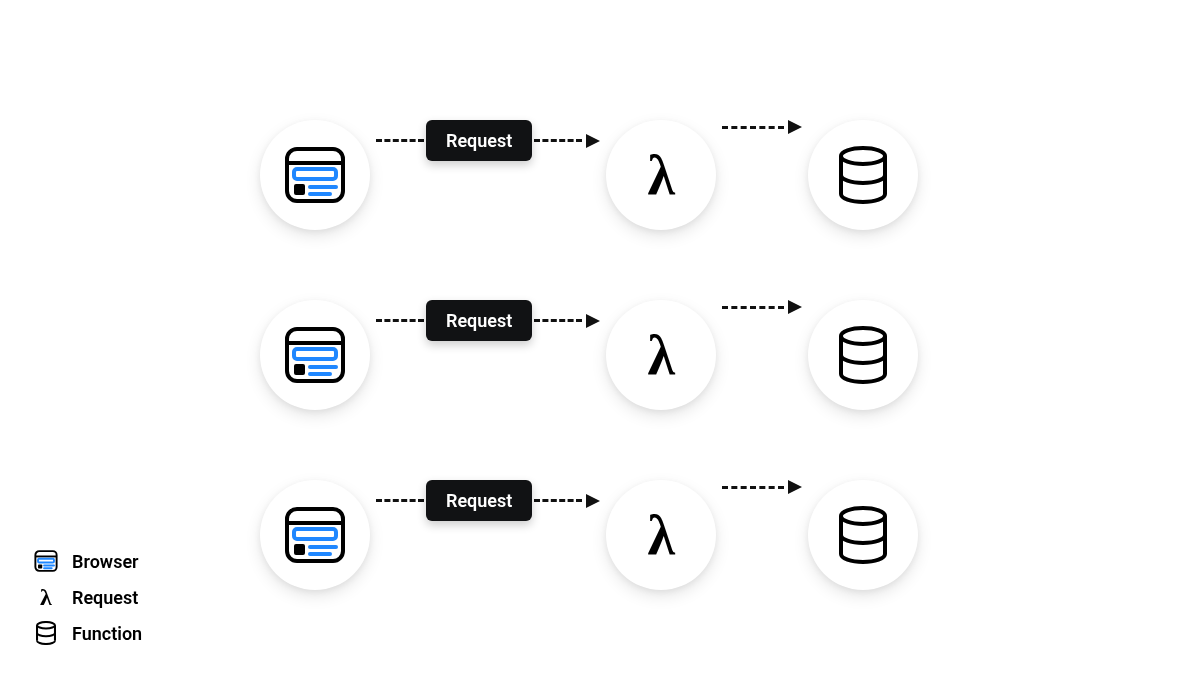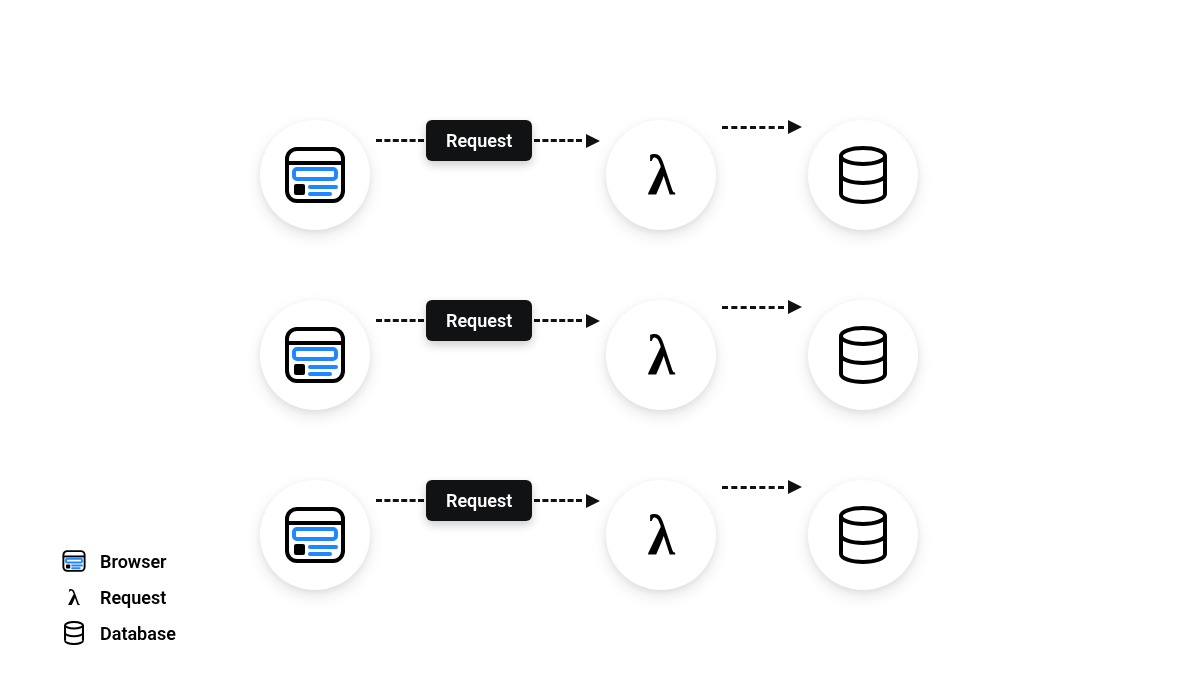--- a/index.html
+++ b/index.html
@@ -82,21 +82,20 @@
     flex-direction: column;
     gap: 12px;
   }
   .legend-row {
     display: flex;
     align-items: center;
     gap: 14px;
     font-size: 18px;
     font-weight: 600;
     color: #000;
-    margin-left: 28px;
   }
   .legend-icon {
     width: 24px;
     height: 24px;
     display: flex;
     align-items: center;
     justify-content: center;
   }
   .legend-lambda {
     font-family: "Times New Roman", Georgia, serif;
@@ -237,15 +236,15 @@
   <div class="legend-row">
     <span class="legend-icon">
       <svg width="22" height="24" viewBox="0 0 54 58">
         <ellipse cx="27" cy="10" rx="22" ry="8" fill="none" stroke="#000" stroke-width="5"></ellipse>
         <path d="M5 10 V48" fill="none" stroke="#000" stroke-width="5"></path>
         <path d="M49 10 V48" fill="none" stroke="#000" stroke-width="5"></path>
         <path d="M5 29 a22 8 0 0 0 44 0" fill="none" stroke="#000" stroke-width="5"></path>
         <path d="M5 48 a22 8 0 0 0 44 0" fill="none" stroke="#000" stroke-width="5"></path>
       </svg>
     </span>
-    <span>Database</span>
+    <span>Function</span>
   </div>
 </div>
 
 </body></html>

